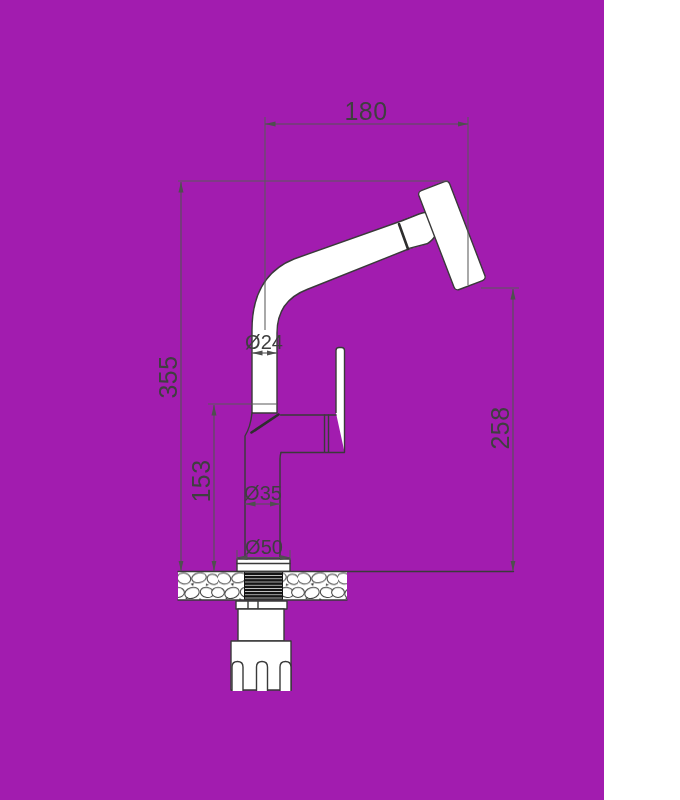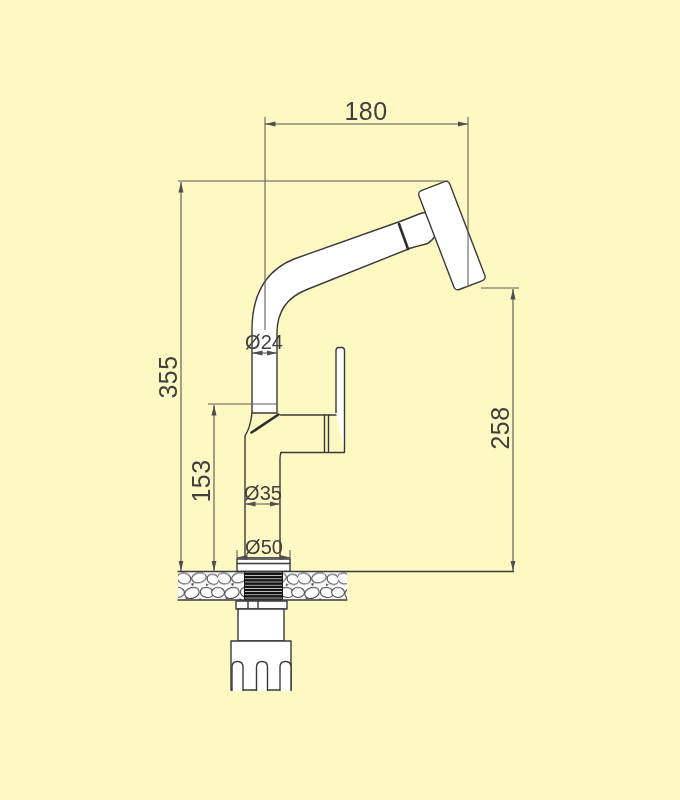--- a/index.html
+++ b/index.html
@@ -1,16 +1,16 @@
 <!DOCTYPE html>
 <html><head>
 <meta charset="utf-8">
 <style>
   html,body{margin:0;padding:0;background:#ffffff;}
-  .stage{position:relative;width:680px;height:800px;background:#fef9c3;overflow:hidden;
+  .stage{position:relative;width:604px;height:800px;background:#a21caf;overflow:hidden;
          font-family:"Liberation Sans",sans-serif;}
   svg{display:block;}
   .dim-text{font-family:"Liberation Sans",sans-serif;font-size:25px;fill:#3f3f3f;letter-spacing:.5px;}
   .dia-text{font-family:"Liberation Sans",sans-serif;font-size:20px;fill:#3f3f3f;}
   .outline{stroke:#3a3a3a;stroke-width:1.4;fill:none;stroke-linejoin:round;stroke-linecap:round;}
   .outline-fill{stroke:#3a3a3a;stroke-width:1.4;fill:#ffffff;stroke-linejoin:round;}
   .thick{stroke:#2e2e2e;stroke-width:2.6;fill:none;stroke-linecap:round;}
   .dim{stroke:#555555;stroke-width:1.1;fill:none;}
   .ext{stroke:#5a5a5a;stroke-width:1.05;fill:none;}
 </style>

